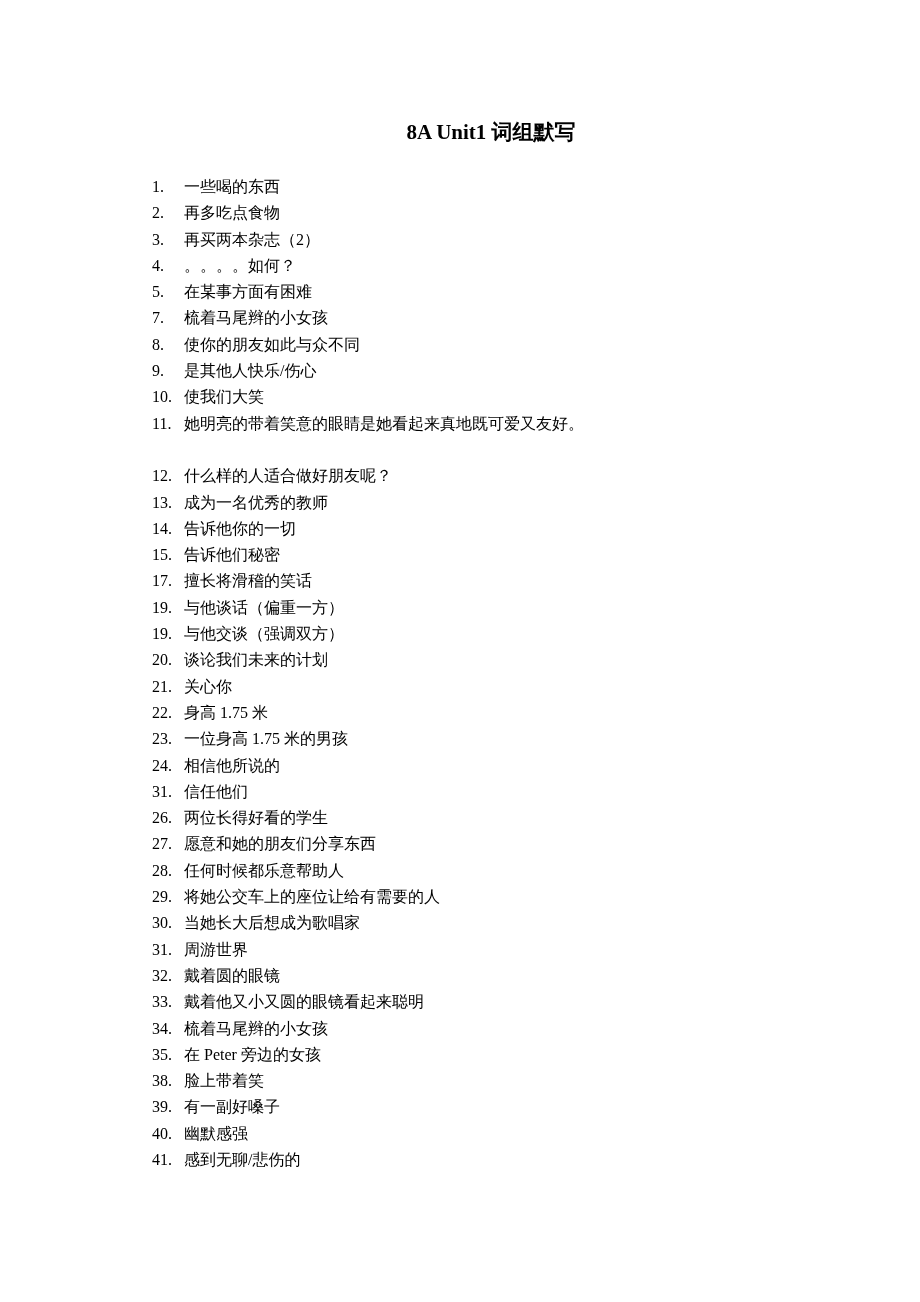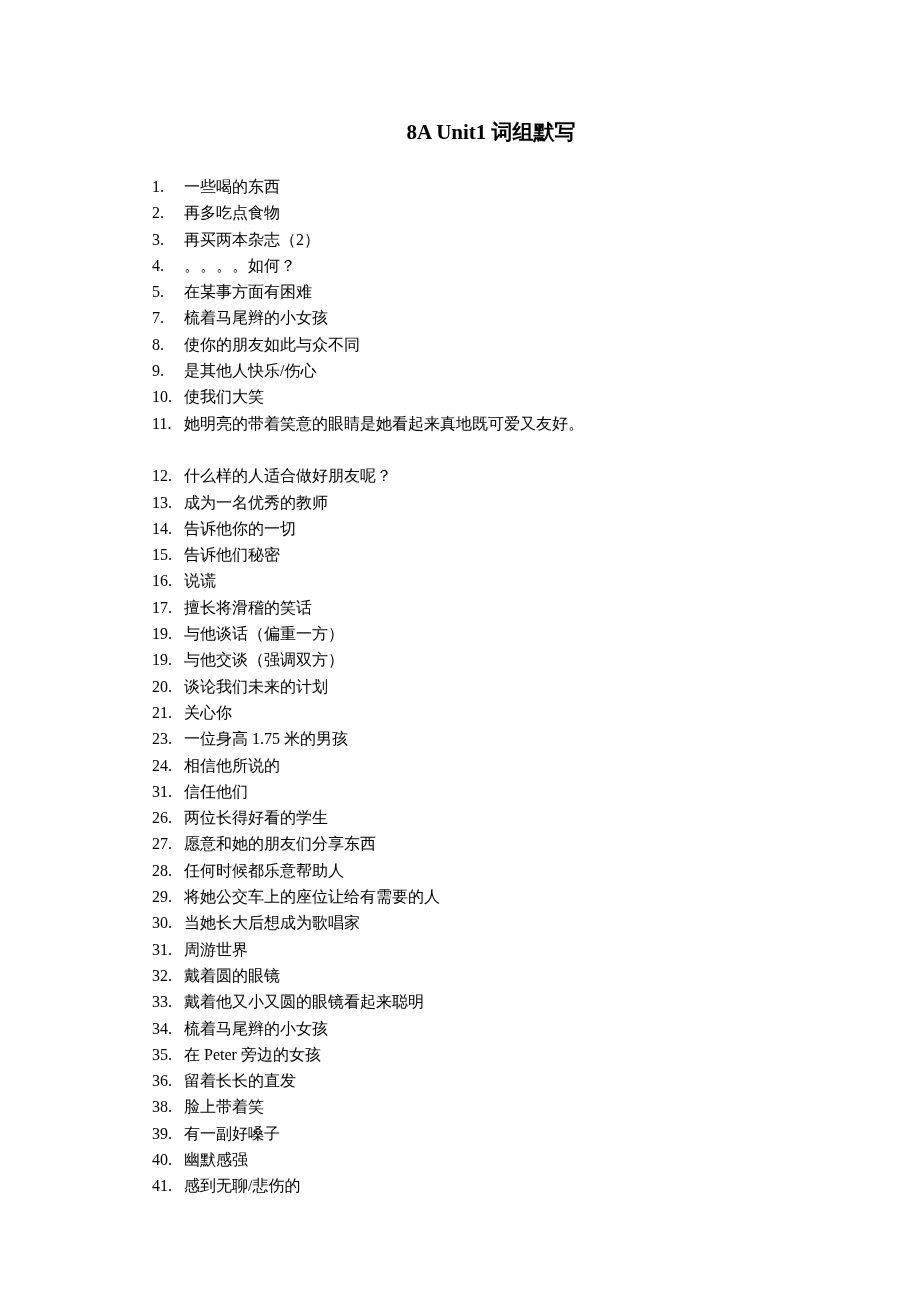--- a/index.html
+++ b/index.html
@@ -57,37 +57,36 @@
     <li class="list-item single-digit"><span class="num">7.</span> <span>梳着马尾辫的小女孩</span></li>
     <li class="list-item single-digit"><span class="num">8.</span> <span>使你的朋友如此与众不同</span></li>
     <li class="list-item single-digit"><span class="num">9.</span> <span>是其他人快乐/伤心</span></li>
     <li class="list-item"><span class="num">10.</span> <span>使我们大笑</span></li>
     <li class="list-item"><span class="num">11.</span> <span>她明亮的带着笑意的眼睛是她看起来真地既可爱又友好。</span></li>
     <li class="blank-line"></li>
     <li class="list-item"><span class="num">12.</span> <span>什么样的人适合做好朋友呢？</span></li>
     <li class="list-item"><span class="num">13.</span> <span>成为一名优秀的教师</span></li>
     <li class="list-item"><span class="num">14.</span> <span>告诉他你的一切</span></li>
     <li class="list-item"><span class="num">15.</span> <span>告诉他们秘密</span></li>
-    <li class="list-item"><span class="num">16.</span> <span>说谎</span></li>
     <li class="list-item"><span class="num">17.</span> <span>擅长将滑稽的笑话</span></li>
     <li class="list-item"><span class="num">19.</span> <span>与他谈话（偏重一方）</span></li>
     <li class="list-item"><span class="num">19.</span> <span>与他交谈（强调双方）</span></li>
     <li class="list-item"><span class="num">20.</span> <span>谈论我们未来的计划</span></li>
     <li class="list-item"><span class="num">21.</span> <span>关心你</span></li>
+    <li class="list-item"><span class="num">22.</span> <span>身高 1.75 米</span></li>
     <li class="list-item"><span class="num">23.</span> <span>一位身高 1.75 米的男孩</span></li>
     <li class="list-item"><span class="num">24.</span> <span>相信他所说的</span></li>
     <li class="list-item"><span class="num">31.</span> <span>信任他们</span></li>
     <li class="list-item"><span class="num">26.</span> <span>两位长得好看的学生</span></li>
     <li class="list-item"><span class="num">27.</span> <span>愿意和她的朋友们分享东西</span></li>
     <li class="list-item"><span class="num">28.</span> <span>任何时候都乐意帮助人</span></li>
     <li class="list-item"><span class="num">29.</span> <span>将她公交车上的座位让给有需要的人</span></li>
     <li class="list-item"><span class="num">30.</span> <span>当她长大后想成为歌唱家</span></li>
     <li class="list-item"><span class="num">31.</span> <span>周游世界</span></li>
     <li class="list-item"><span class="num">32.</span> <span>戴着圆的眼镜</span></li>
     <li class="list-item"><span class="num">33.</span> <span>戴着他又小又圆的眼镜看起来聪明</span></li>
     <li class="list-item"><span class="num">34.</span> <span>梳着马尾辫的小女孩</span></li>
     <li class="list-item"><span class="num">35.</span> <span>在 Peter 旁边的女孩</span></li>
-    <li class="list-item"><span class="num">36.</span> <span>留着长长的直发</span></li>
     <li class="list-item"><span class="num">38.</span> <span>脸上带着笑</span></li>
     <li class="list-item"><span class="num">39.</span> <span>有一副好嗓子</span></li>
     <li class="list-item"><span class="num">40.</span> <span>幽默感强</span></li>
     <li class="list-item"><span class="num">41.</span> <span>感到无聊/悲伤的</span></li>
   </ol>
 
 </body></html>

